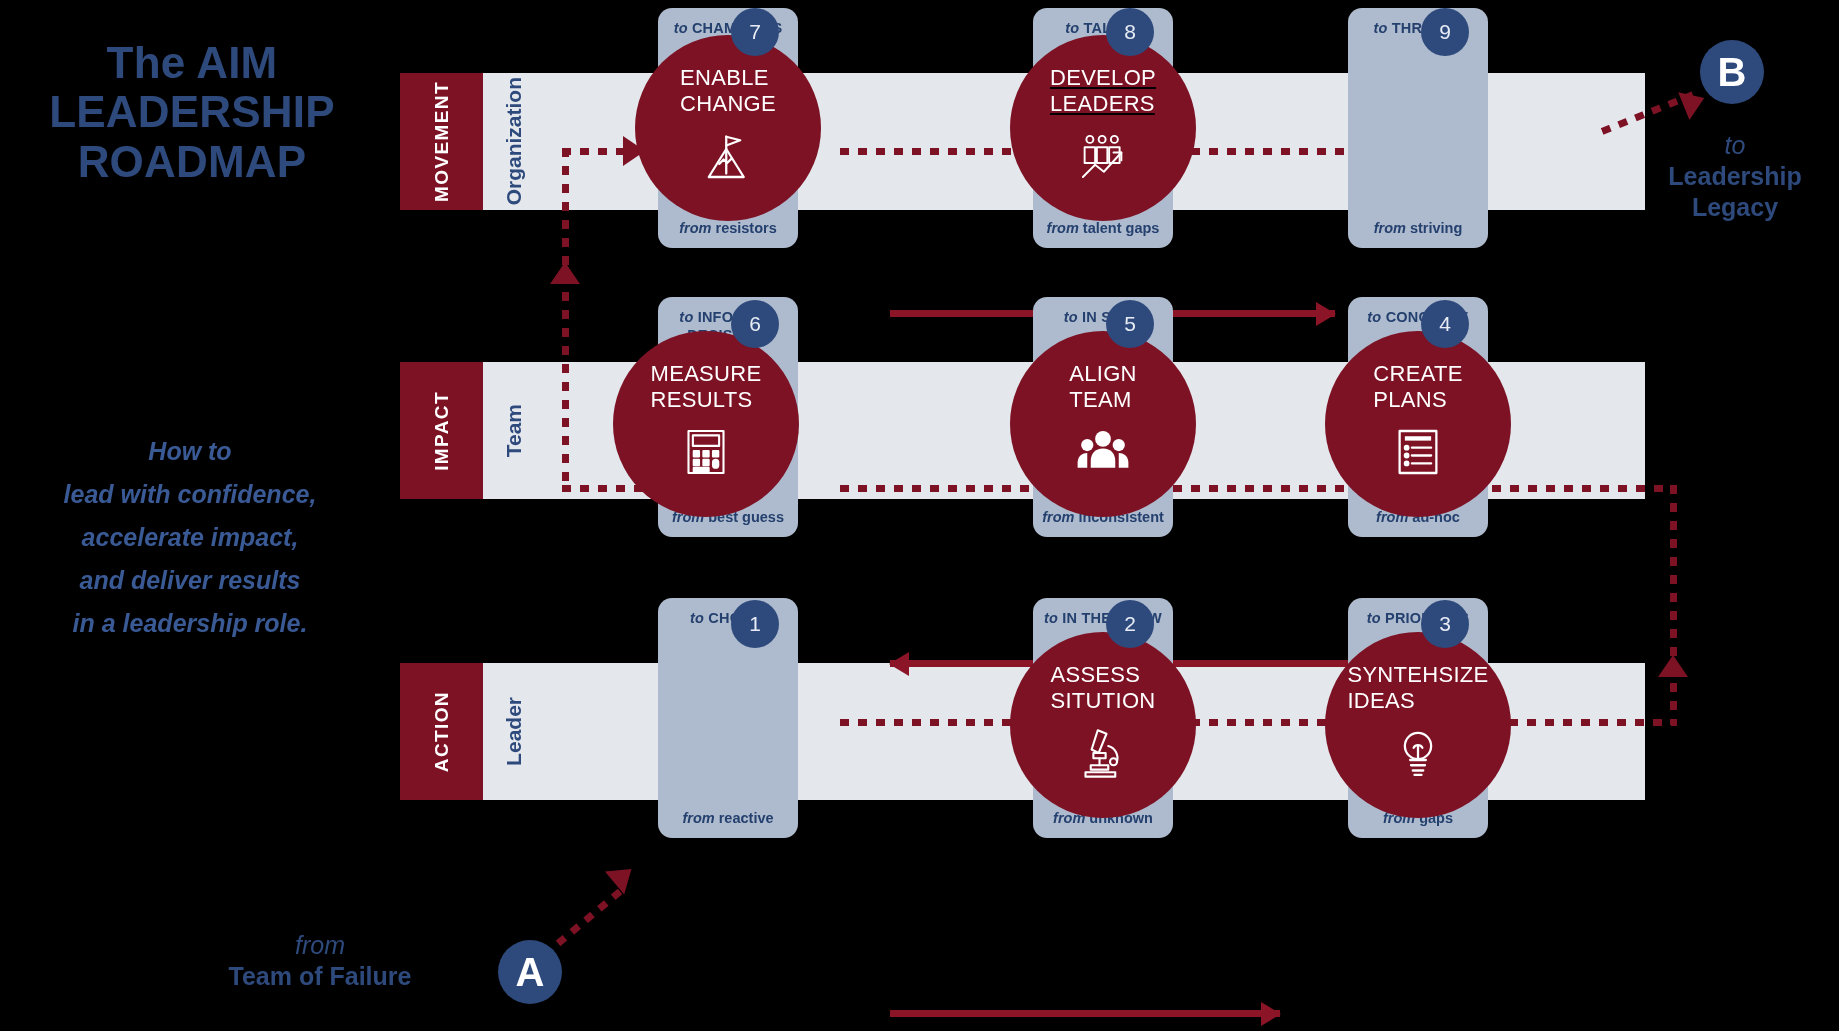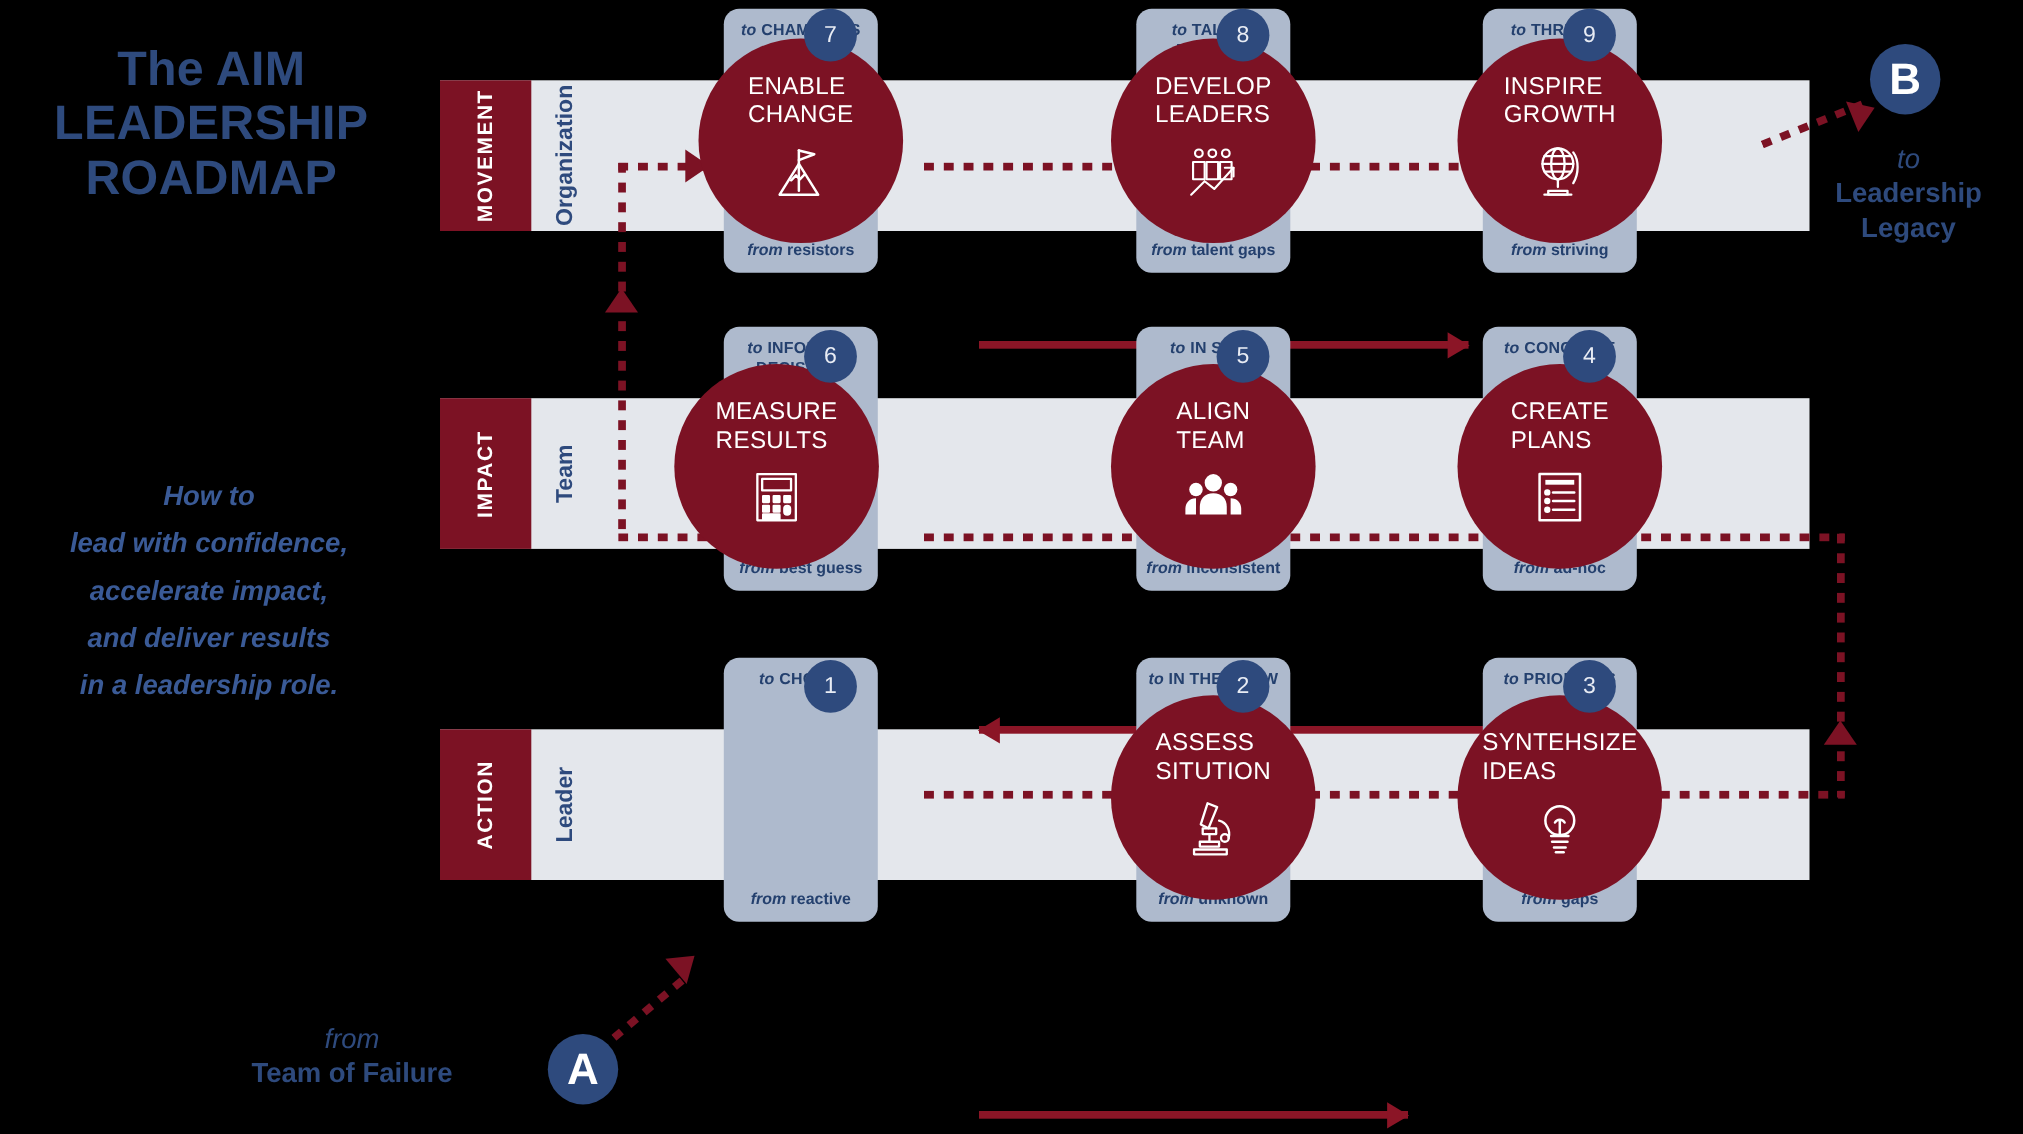--- a/index.html
+++ b/index.html
@@ -193,54 +193,40 @@
           <path d="M22 41 L27 36 L31 40 L36 35"></path>
       </svg>
     </div>
   </div>
   <div class="num" style="left:731px;top:8px;">7</div>
 
   <div class="card" style="left:1033px;top:8px;">
     <div class="to"><i>to</i> <span>TALENT PIPELINE</span></div>
     <div class="from"><i>from</i> <span>talent gaps</span></div>
   </div>
-  <div class="circle" style="left:1010px;top:35px;">
+  <div class="circle" style="left:1010px;top:35px;text-decoration:underline;">
     <div class="ttl">DEVELOP<br>LEADERS</div>
     <div class="ico">
       <svg viewBox="0 0 64 64" fill="none" stroke="#fff" stroke-width="2.2" stroke-linejoin="round" stroke-linecap="round">
         <circle cx="17" cy="13" r="4"></circle>
           <circle cx="31" cy="13" r="4"></circle>
           <circle cx="45" cy="13" r="4"></circle>
         <path d="M11 22h12v18h-12z"></path>
           <path d="M25 22h12v18h-12z"></path>
           <path d="M39 22h12v18h-12z"></path>
         <path d="M9 56 L23 42 L33 50 L53 28"></path>
           <path d="M44 28h9v9"></path>
       </svg>
     </div>
   </div>
   <div class="num" style="left:1106px;top:8px;">8</div>
 
   <div class="card" style="left:1348px;top:8px;">
     <div class="to"><i>to</i> <span>THRIVING</span></div>
     <div class="from"><i>from</i> <span>striving</span></div>
-  </div>
-  <div class="circle" style="left:1325px;top:35px;">
-    <div class="ttl">INSPIRE<br>GROWTH</div>
-    <div class="ico">
-      <svg viewBox="0 0 64 64" fill="none" stroke="#fff" stroke-width="2.4" stroke-linejoin="round" stroke-linecap="round">
-        <circle cx="30" cy="24" r="16"></circle>
-          <ellipse cx="30" cy="24" rx="7" ry="16"></ellipse>
-        <path d="M14 24h32M16 16h28M16 32h28"></path>
-        <path d="M46 12c6 8 6 22 0 32"></path>
-        <path d="M30 40v8"></path>
-          <path d="M20 52h20v4h-20z"></path>
-          <path d="M16 56h28"></path>
-      </svg>
-    </div>
   </div>
   <div class="num" style="left:1421px;top:8px;">9</div>
 
   <div class="card" style="left:658px;top:297px;">
     <div class="to"><i>to</i> <span>INFORMED<br>DECISIONS</span></div>
     <div class="from"><i>from</i> <span>best guess</span></div>
   </div>
   <div class="circle" style="left:613px;top:331px;">
     <div class="ttl">MEASURE<br>RESULTS</div>
     <div class="ico">

